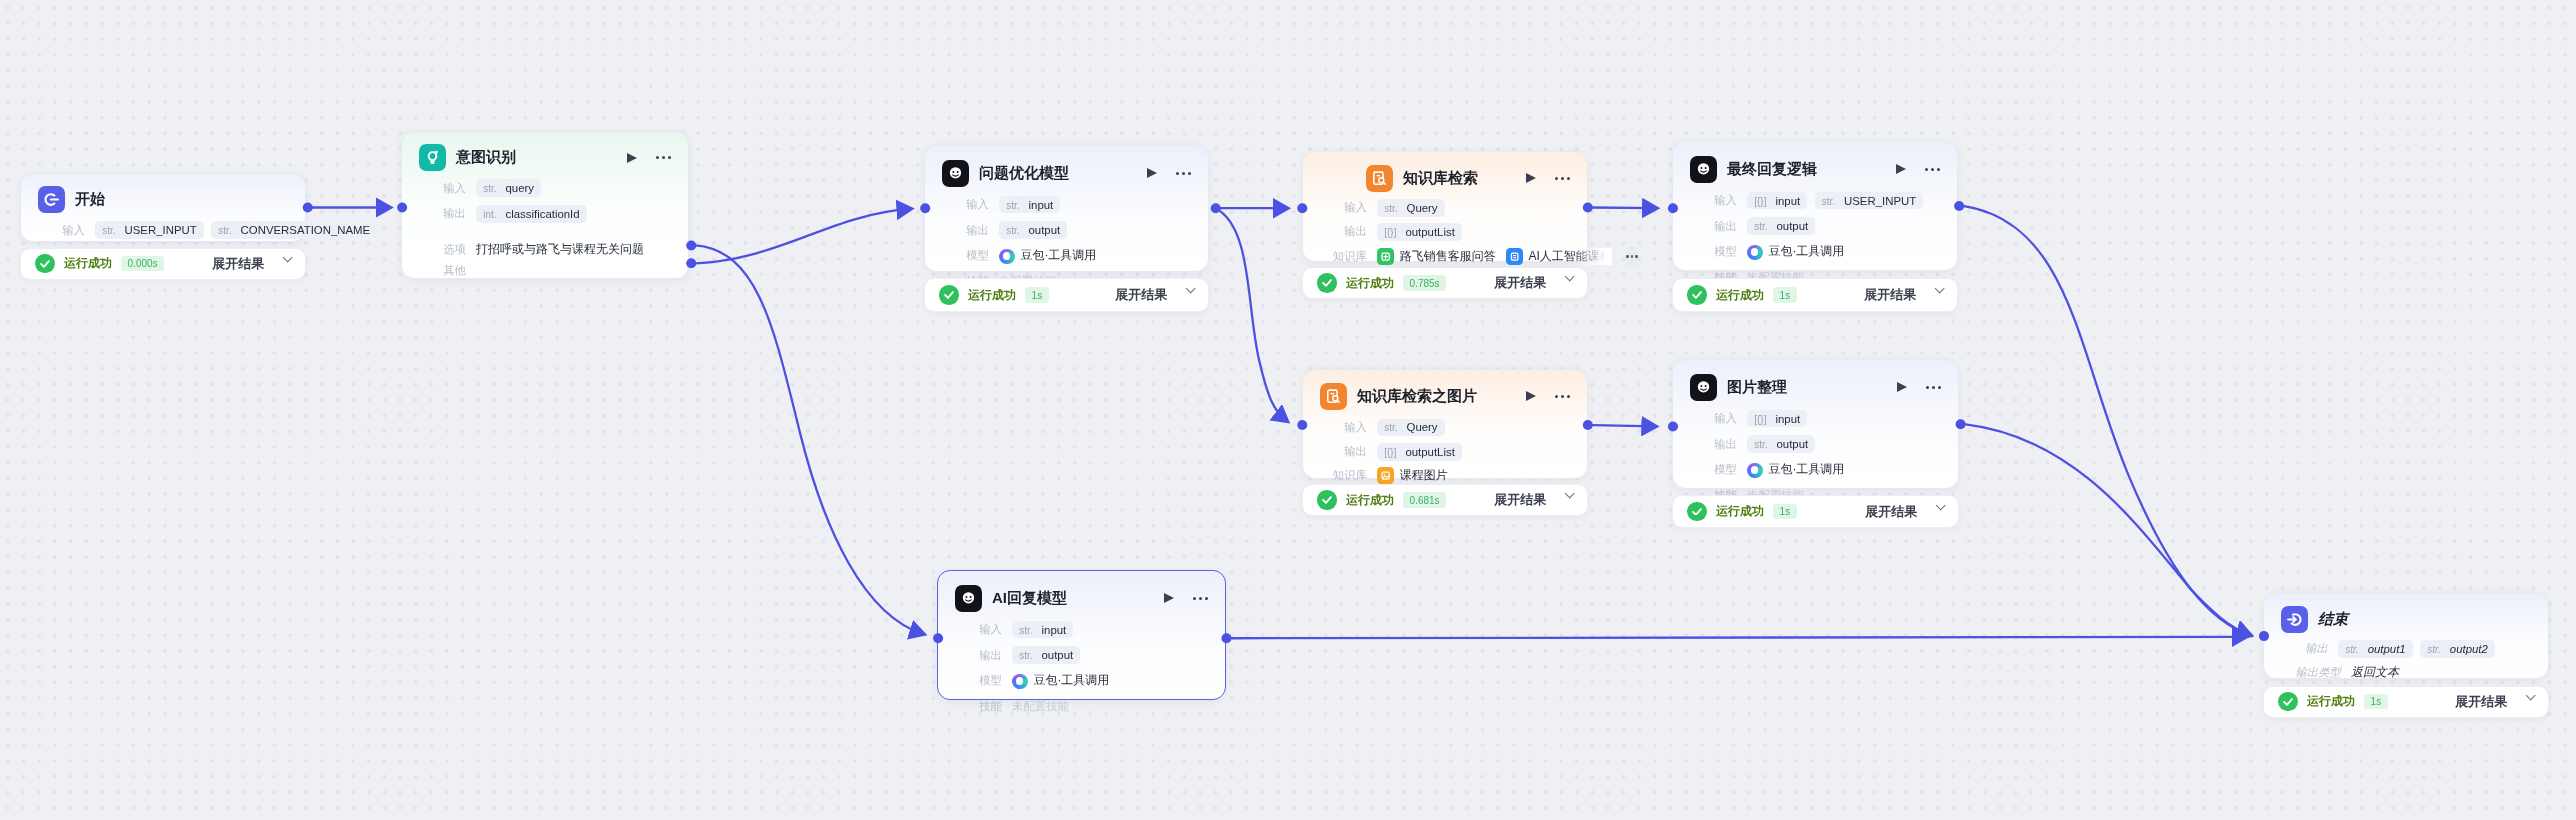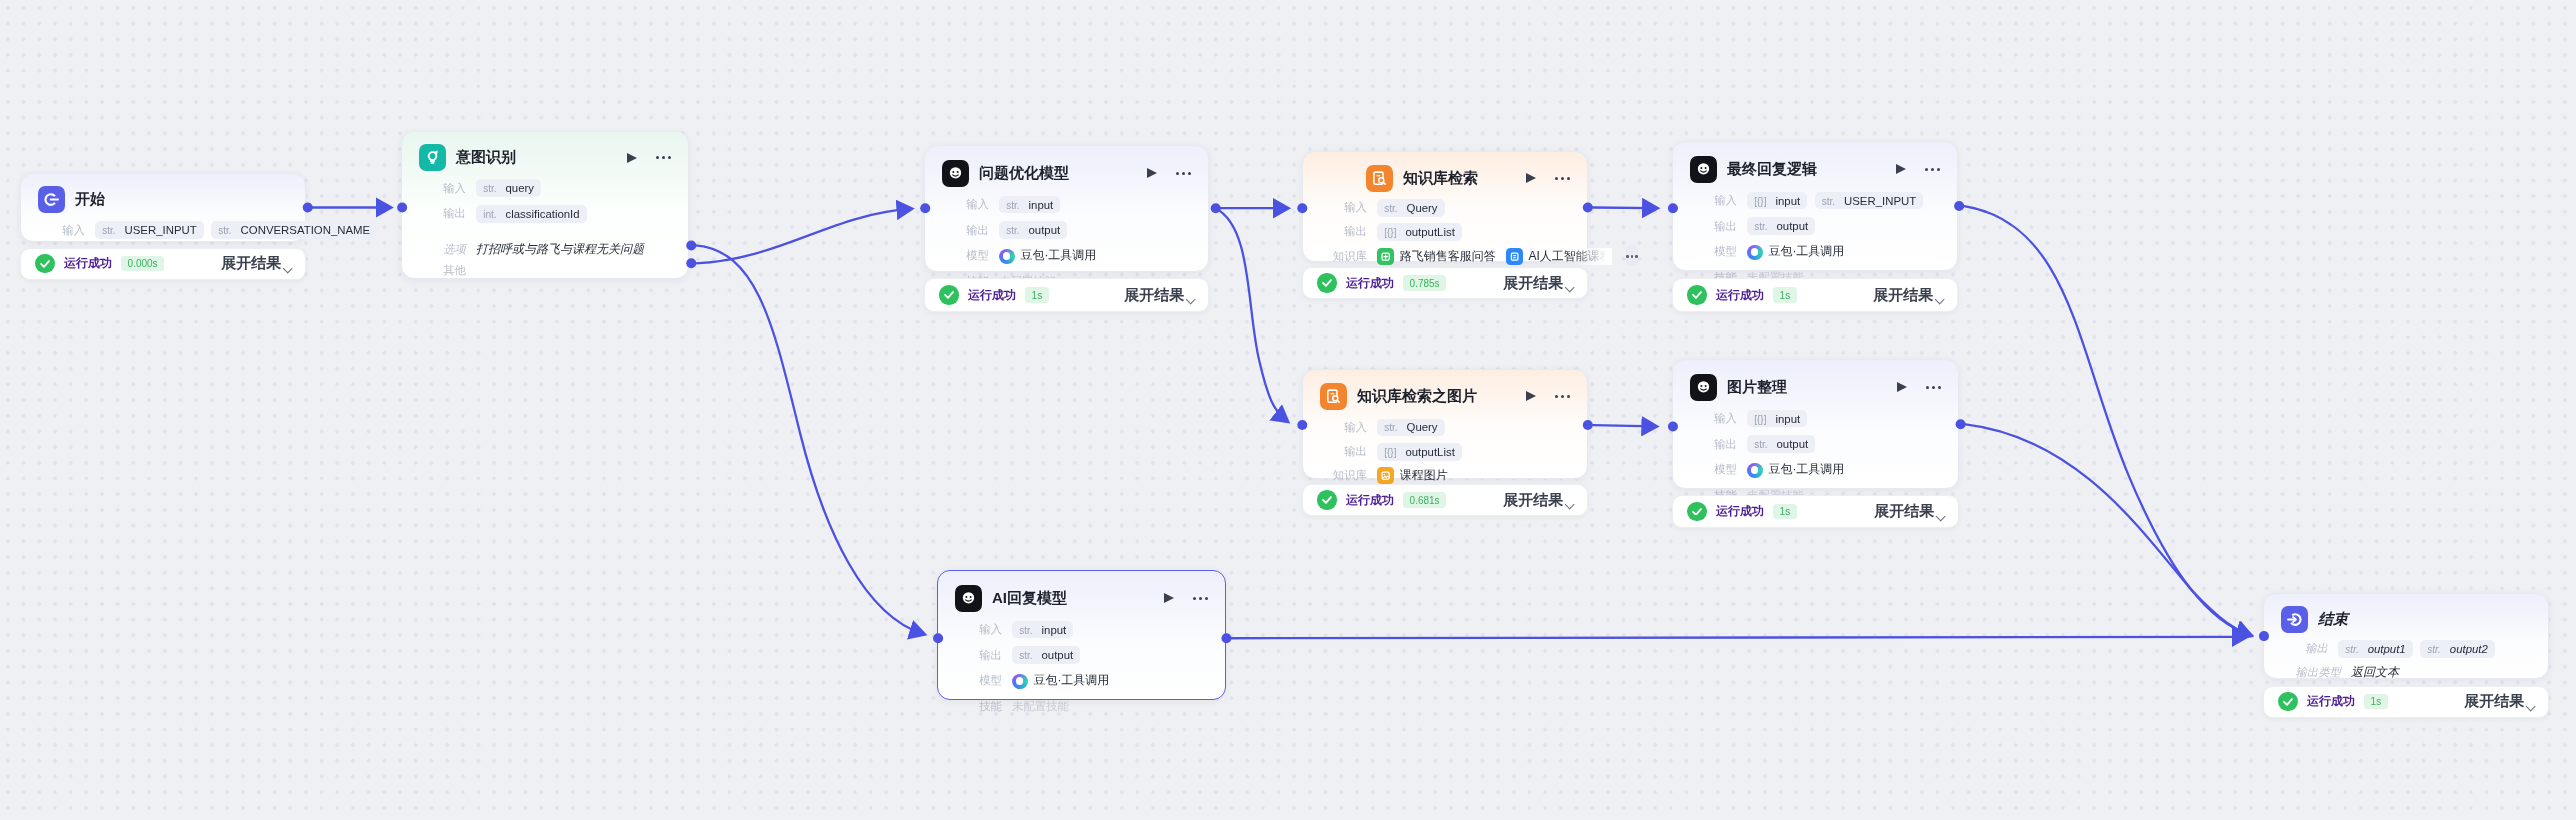--- a/index.html
+++ b/index.html
@@ -51,23 +51,23 @@
   .kb-more i{width:2.5px;height:2.5px;border-radius:50%;background:#5a6070;}
   .kb-sliver{width:4.3px;height:17px;border-radius:2.9px 0 0 2.9px;background:#e9ebf3;opacity:.7;}
   
   .status{
     position:absolute;box-sizing:border-box;background:#fff;
     border:1.1px solid #eceef4;border-radius:10px;
     box-shadow:0 1.4px 5.7px rgba(40,45,60,.05);
     display:flex;align-items:center;gap:9.3px;padding:0 14.3px;
   }
   .check{width:19.3px;height:19.3px;border-radius:50%;background:#2ec15e;flex:none;display:flex;align-items:center;justify-content:center;}
-  .status-text{font-size:12px;color:#4c1d95;font-weight:600;}
+  .status-text{font-size:12px;color:#4d7c0f;font-weight:600;}
   .duration{background:#dff5e6;color:#3fae62;font-size:10px;border-radius:3.6px;padding:2.1px 6.4px;}
-  .expand{margin-left:auto;display:flex;align-items:flex-end;gap:2px;font-size:15px;color:#3a404d;font-weight:600;cursor:pointer;}
+  .expand{margin-left:auto;display:flex;align-items:flex-start;gap:19px;font-size:13px;color:#3a404d;font-weight:600;cursor:pointer;}
   .chev{width:6.4px;height:6.4px;border:solid #6a7080;border-width:0 1.4px 1.4px 0;transform:rotate(45deg) translateY(-1.4px);}
   svg.edges{position:absolute;inset:0;pointer-events:none;}
 </style>
 </head>
 <body>
 
 <div class="canvas">
 
   <div class="node tint-indigo" style="left:20px;top:173px;width:286px;height:69px;">
     <div class="node-header" style="height:29px;margin-bottom:1.4px;">
@@ -138,21 +138,21 @@
     </div>
     <div class="row">
       <span class="row-label">输出</span>
       <span class="chips">
           <span class="chip">
             <span class="t">int.</span>
             <span>classificationId</span>
           </span>
         </span>
     </div>
-    <div class="row gap-top" style="margin-bottom:0;font-style:italic;">
+    <div class="row gap-top" style="margin-bottom:0;">
       <span class="row-label">选项</span>
       <span class="value-text">打招呼或与路飞与课程无关问题</span>
     </div>
     <div class="row" style="margin-top:1.4px;">
       <span class="row-label">其他</span>
     </div>
   </div>
 
   <div class="node tint-indigo" style="left:924px;top:145px;width:285px;height:127px;">
     <div class="node-header">

